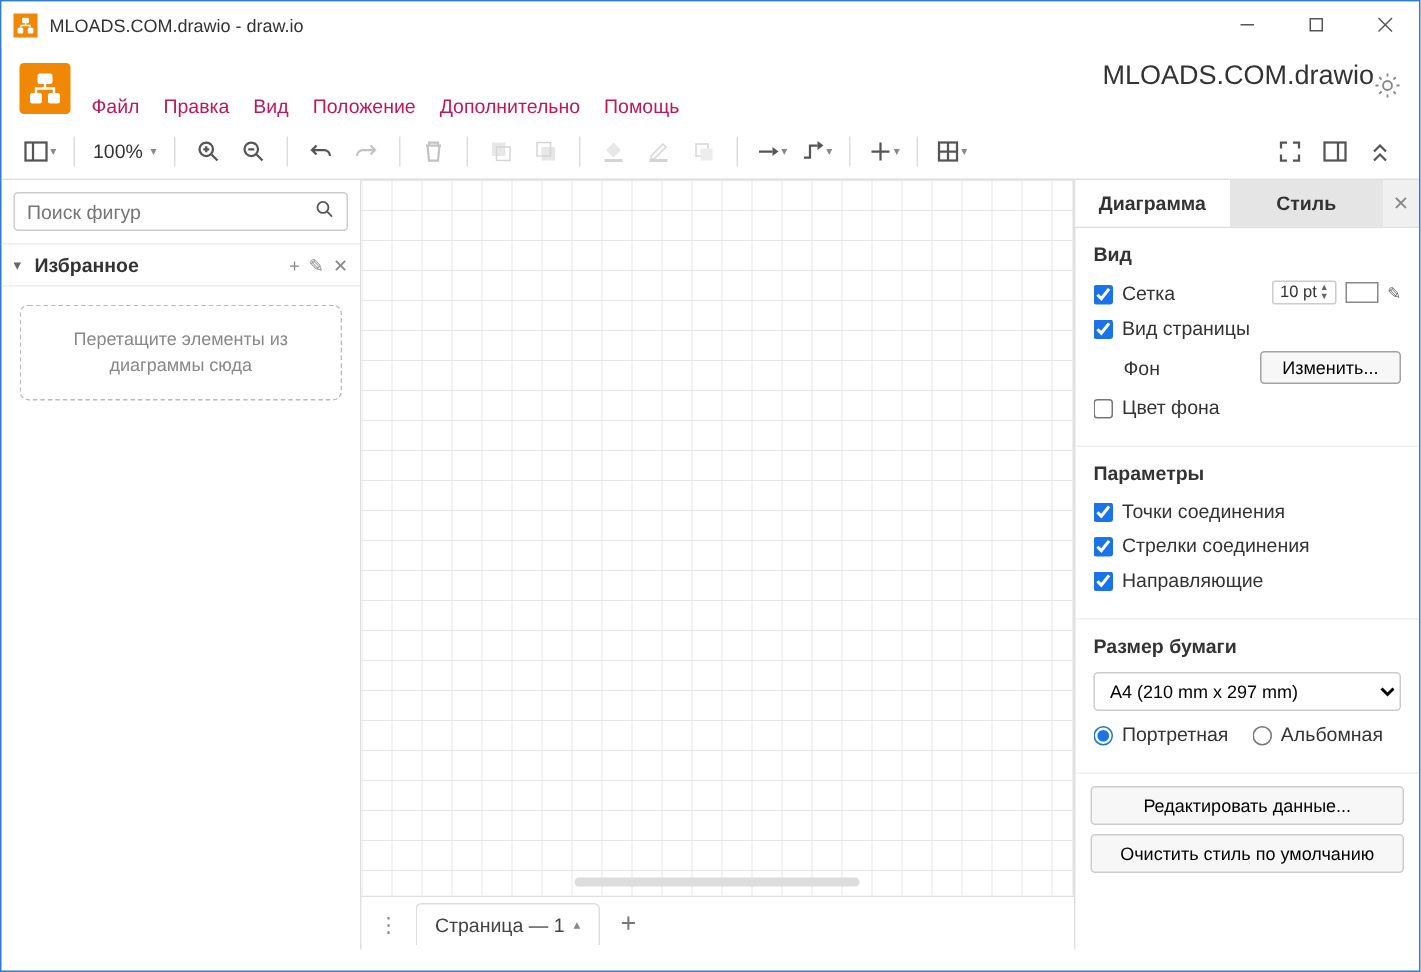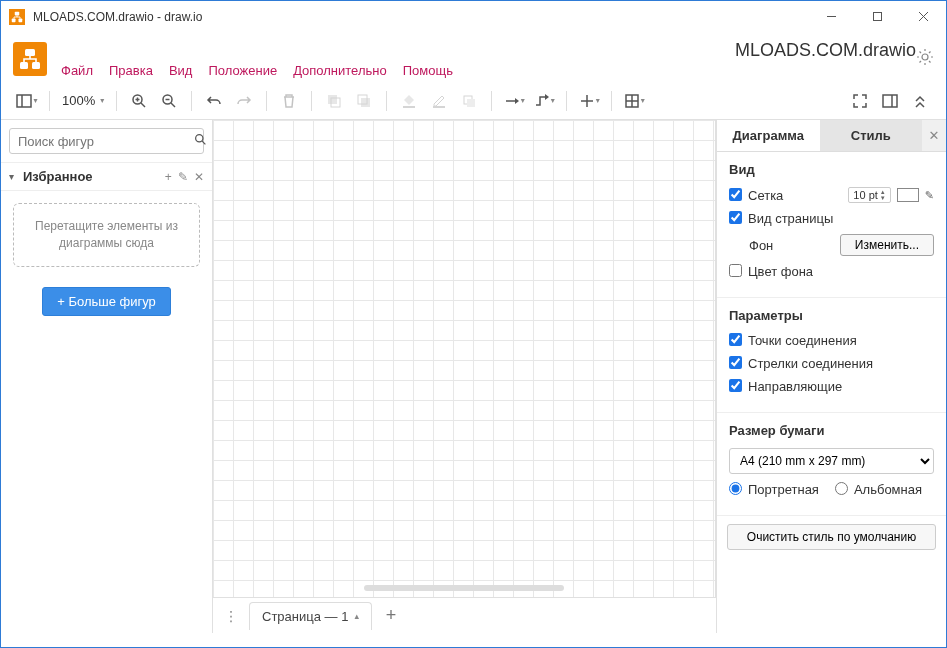--- a/index.html
+++ b/index.html
@@ -20,21 +20,21 @@
 .header .theme-btn { color: #888; font-size: 16px; cursor: pointer; }
 .toolbar { display: flex; align-items: center; height: 38px; padding: 0 12px; border-bottom: 1px solid #e0e0e0; gap: 2px; }
 .toolbar .tb-btn { width: 28px; height: 28px; display: flex; align-items: center; justify-content: center; color: #555; cursor: pointer; border-radius: 2px; font-size: 14px; position: relative; }
 .toolbar .tb-sep { width: 1px; height: 20px; background: #ddd; margin: 0 6px; }
 .toolbar .zoom-box { display: flex; align-items: center; gap: 4px; padding: 0 4px; }
 .toolbar .zoom-text { font-size: 13px; color: #333; }
 .toolbar .spacer { flex: 1; }
 .toolbar svg { width: 16px; height: 16px; }
 .dd-caret { font-size: 8px; color: #888; margin-left: 1px; }
 .main { display: flex; height: calc(100% - 31px - 64px - 38px); }
-.sidebar { width: 212px; border-right: 1px solid #e0e0e0; display: flex; flex-direction: column; }
+.sidebar { width: 240px; border-right: 1px solid #e0e0e0; display: flex; flex-direction: column; }
 .search-row { padding: 8px; }
 .search-box { display: flex; align-items: center; border: 1px solid #ccc; border-radius: 3px; padding: 4px 8px; }
 .search-box input { border: none; outline: none; flex: 1; font-size: 13px; color: #666; background: transparent; }
 .search-box .search-icon { color: #777; font-size: 13px; }
 .section-header { display: flex; align-items: center; padding: 6px 8px; font-size: 13px; color: #333; font-weight: 500; border-top: 1px solid #eee; border-bottom: 1px solid #eee; }
 .section-header .exp-icon { width: 14px; color: #666; font-size: 10px; }
 .section-header .section-title { flex: 1; font-weight: bold; }
 .section-header .section-actions { display: flex; gap: 6px; color: #888; font-size: 12px; }
 .section-header .section-actions span { cursor: pointer; }
 .drop-zone { margin: 12px; padding: 14px 8px; border: 1px dashed #bbb; border-radius: 6px; text-align: center; font-size: 12px; color: #888; line-height: 1.4; }
@@ -48,21 +48,21 @@
 .page-tabs .page-tab { border: 1px solid #ddd; border-bottom: none; border-radius: 4px 4px 0 0; padding: 6px 12px; font-size: 13px; color: #444; display: flex; align-items: center; gap: 6px; cursor: pointer; }
 .page-tabs .add-page { width: 26px; height: 26px; display: flex; align-items: center; justify-content: center; color: #777; font-size: 18px; cursor: pointer; }
 .right-panel { width: 230px; border-left: 1px solid #e0e0e0; display: flex; flex-direction: column; font-size: 13px; color: #333; }
 .rp-tabs { display: flex; border-bottom: 1px solid #ddd; }
 .rp-tab { flex: 1; padding: 8px 0; text-align: center; cursor: pointer; background: #e5e5e5; font-weight: 600; }
 .rp-tab.active { background: #fff; }
 .rp-close { width: 24px; display: flex; align-items: center; justify-content: center; color: #888; cursor: pointer; background: #f0f0f0; }
 .rp-section { padding: 10px 12px; border-bottom: 1px solid #eee; }
 .rp-section-title { font-weight: 600; margin-bottom: 10px; }
 .rp-row { display: flex; align-items: center; margin-bottom: 8px; gap: 6px; }
-.rp-row label { display: flex; align-items: flex-start; gap: 6px; cursor: pointer; }
+.rp-row label { display: flex; align-items: flex-end; gap: 6px; cursor: pointer; }
 .rp-row input[type=checkbox], .rp-row input[type=radio] { accent-color: #1a73e8; cursor: pointer; }
 .rp-row .row-spacer { flex: 1; }
 .grid-size { display: flex; align-items: center; border: 1px solid #ccc; border-radius: 2px; padding: 1px 4px; font-size: 11px; gap: 2px; }
 .grid-size .spin { display: flex; flex-direction: column; font-size: 6px; line-height: 6px; color: #666; }
 .color-swatch { width: 22px; height: 14px; border: 1px solid #888; background: #fff; cursor: pointer; }
 .pen-icon { color: #666; font-size: 11px; cursor: pointer; }
 .btn-small { border: 1px solid #a3a3a3; background: #f7f7f7; padding: 3px 14px; border-radius: 3px; font-size: 12px; cursor: pointer; }
 .select-paper { width: 100%; border: 1px solid #ccc; border-radius: 3px; padding: 4px 6px; font-size: 12px; background: #fff; cursor: pointer; }
 .rp-bottom { padding: 8px 10px; display: flex; flex-direction: column; gap: 6px; }
 .btn-wide { border: 1px solid #ccc; background: #f7f7f7; padding: 5px 0; border-radius: 3px; font-size: 12px; cursor: pointer; }
@@ -284,23 +284,20 @@
     <div class="section-header">
       <span class="exp-icon">▾</span>
       <span class="section-title">Избранное</span>
       <span class="section-actions">
         <span>+</span>
         <span>✎</span>
         <span>✕</span>
       </span>
     </div>
     <div class="drop-zone">Перетащите элементы из диаграммы сюда</div>
-    <div class="more-shapes-row">
-      <button class="more-shapes">+ Больше фигур</button>
-    </div>
   </div>
 
   <div class="canvas-area">
     <div class="canvas">
       <div class="canvas-scroll"></div>
     </div>
     <div class="page-tabs">
       <div class="page-menu-btn">⋮</div>
       <div class="page-tab">
         <span>Страница — 1</span>
@@ -389,17 +386,18 @@
             <span>Портретная</span>
           </label>
         <label style="margin-left:10px">
             <input type="radio" name="orient" style="">
             <span>Альбомная</span>
           </label>
       </div>
     </div>
 
     <div class="rp-bottom">
+      <button class="btn-wide">Редактировать данные...</button>
       <button class="btn-wide">Очистить стиль по умолчанию</button>
     </div>
   </div>
 
 </div>
 
 </body></html>

